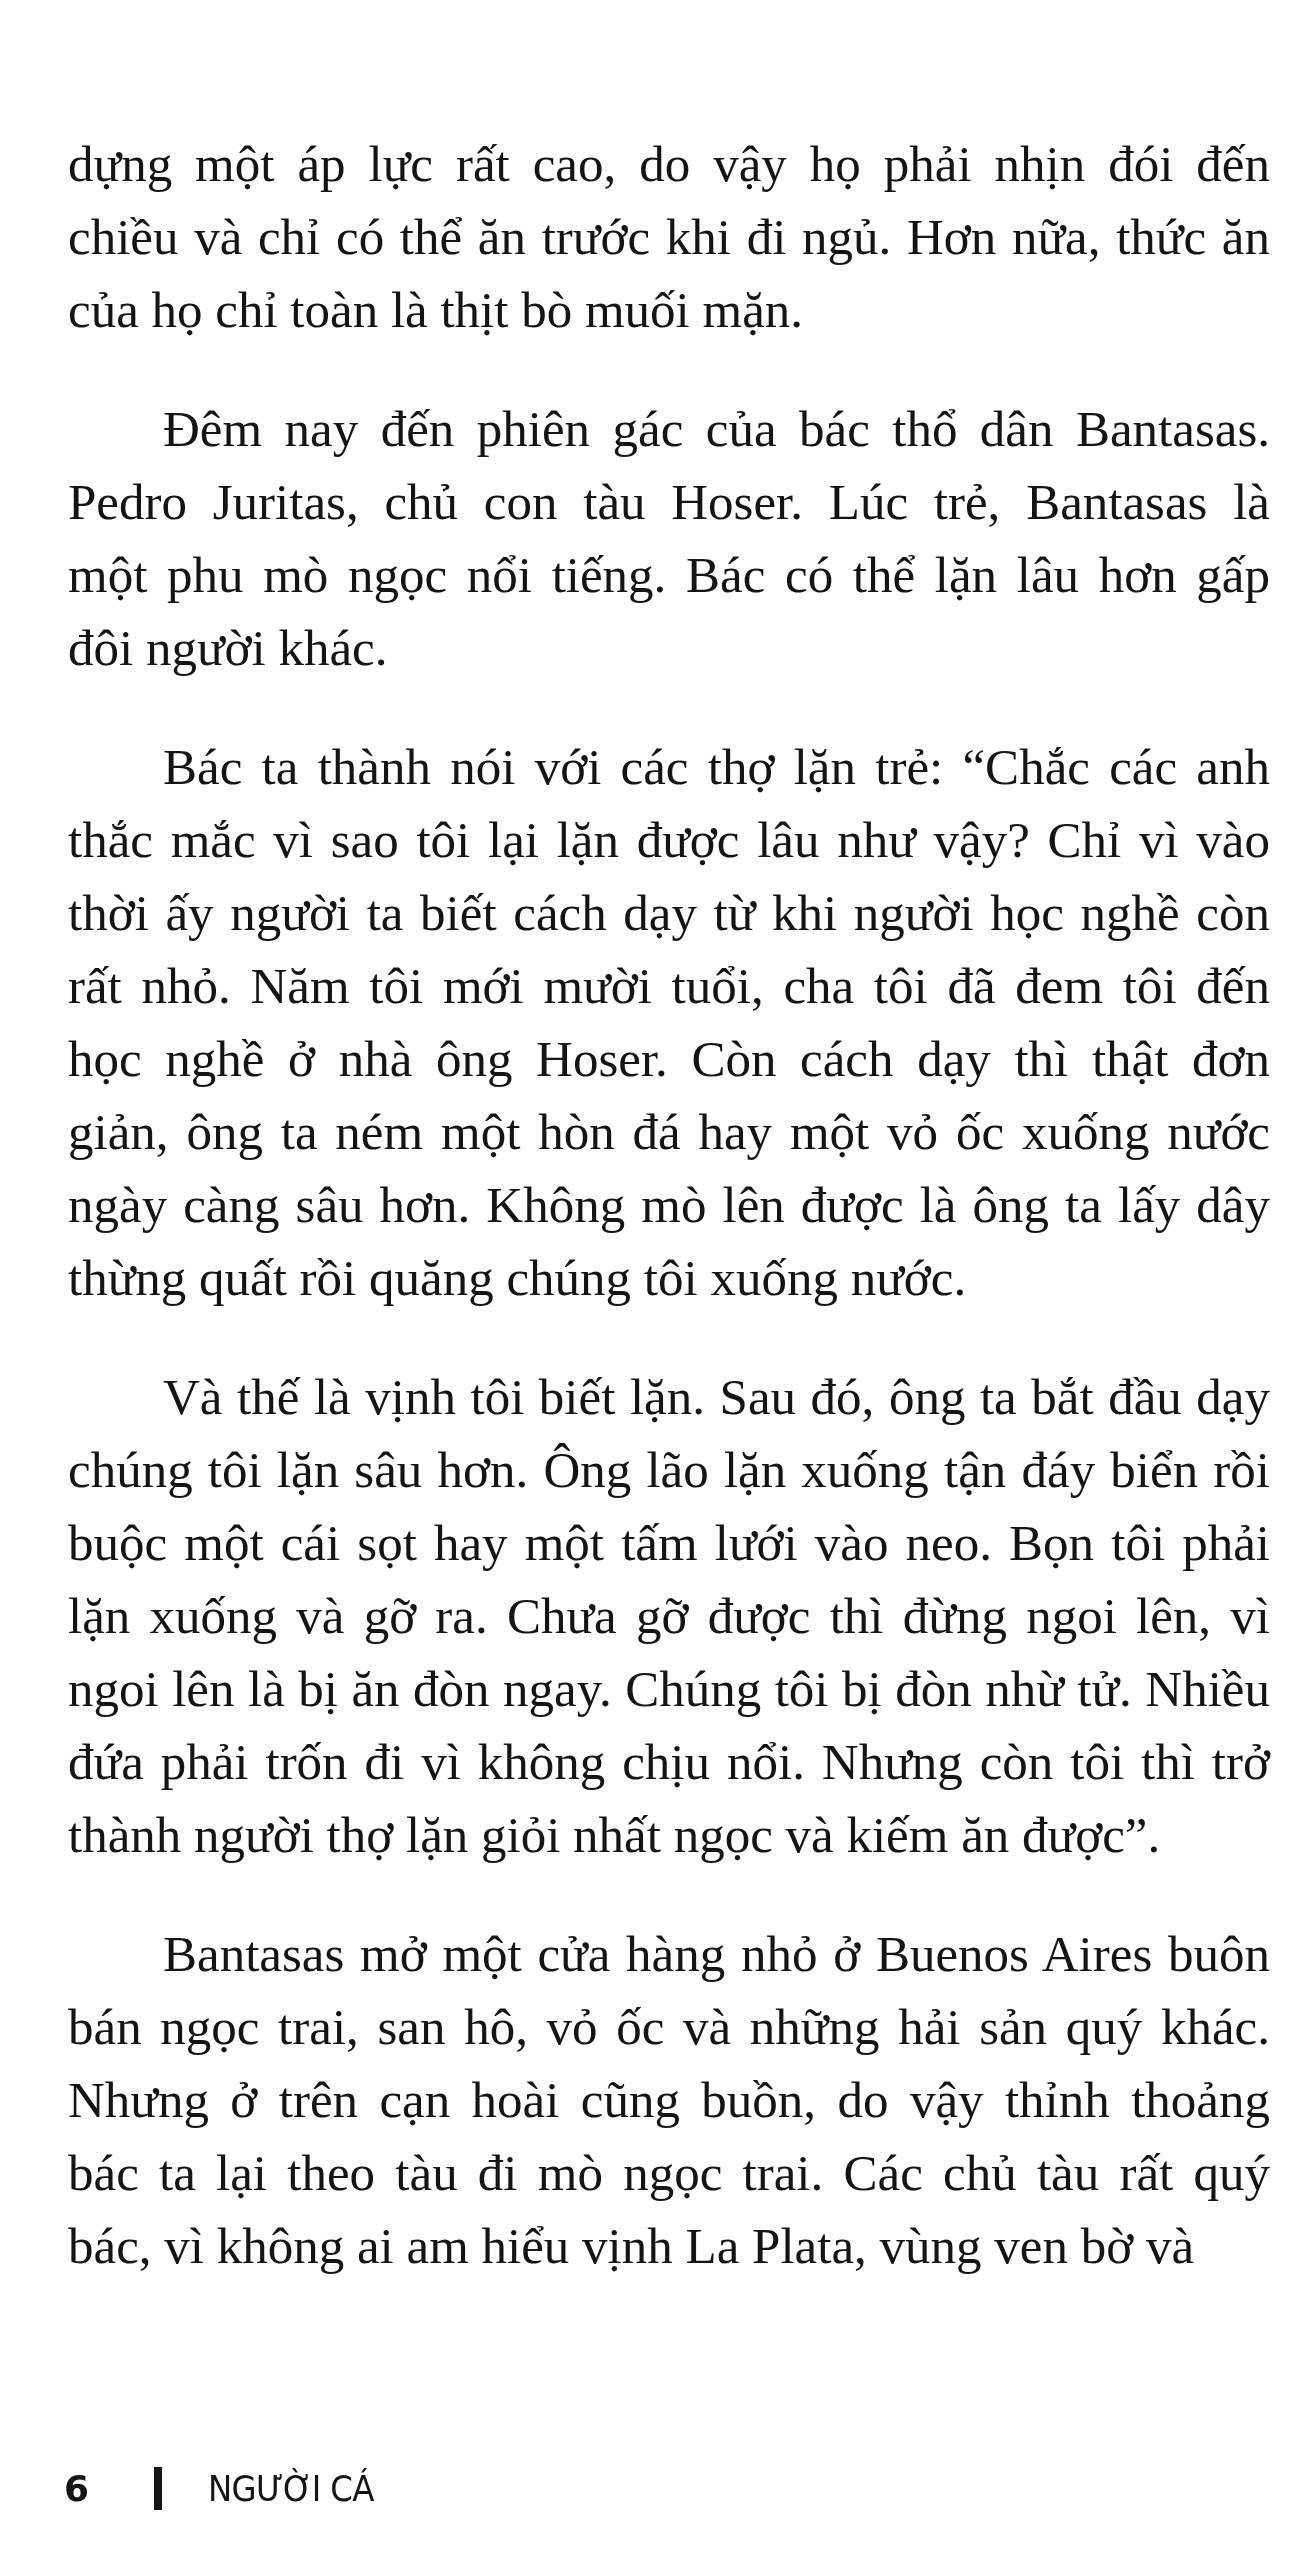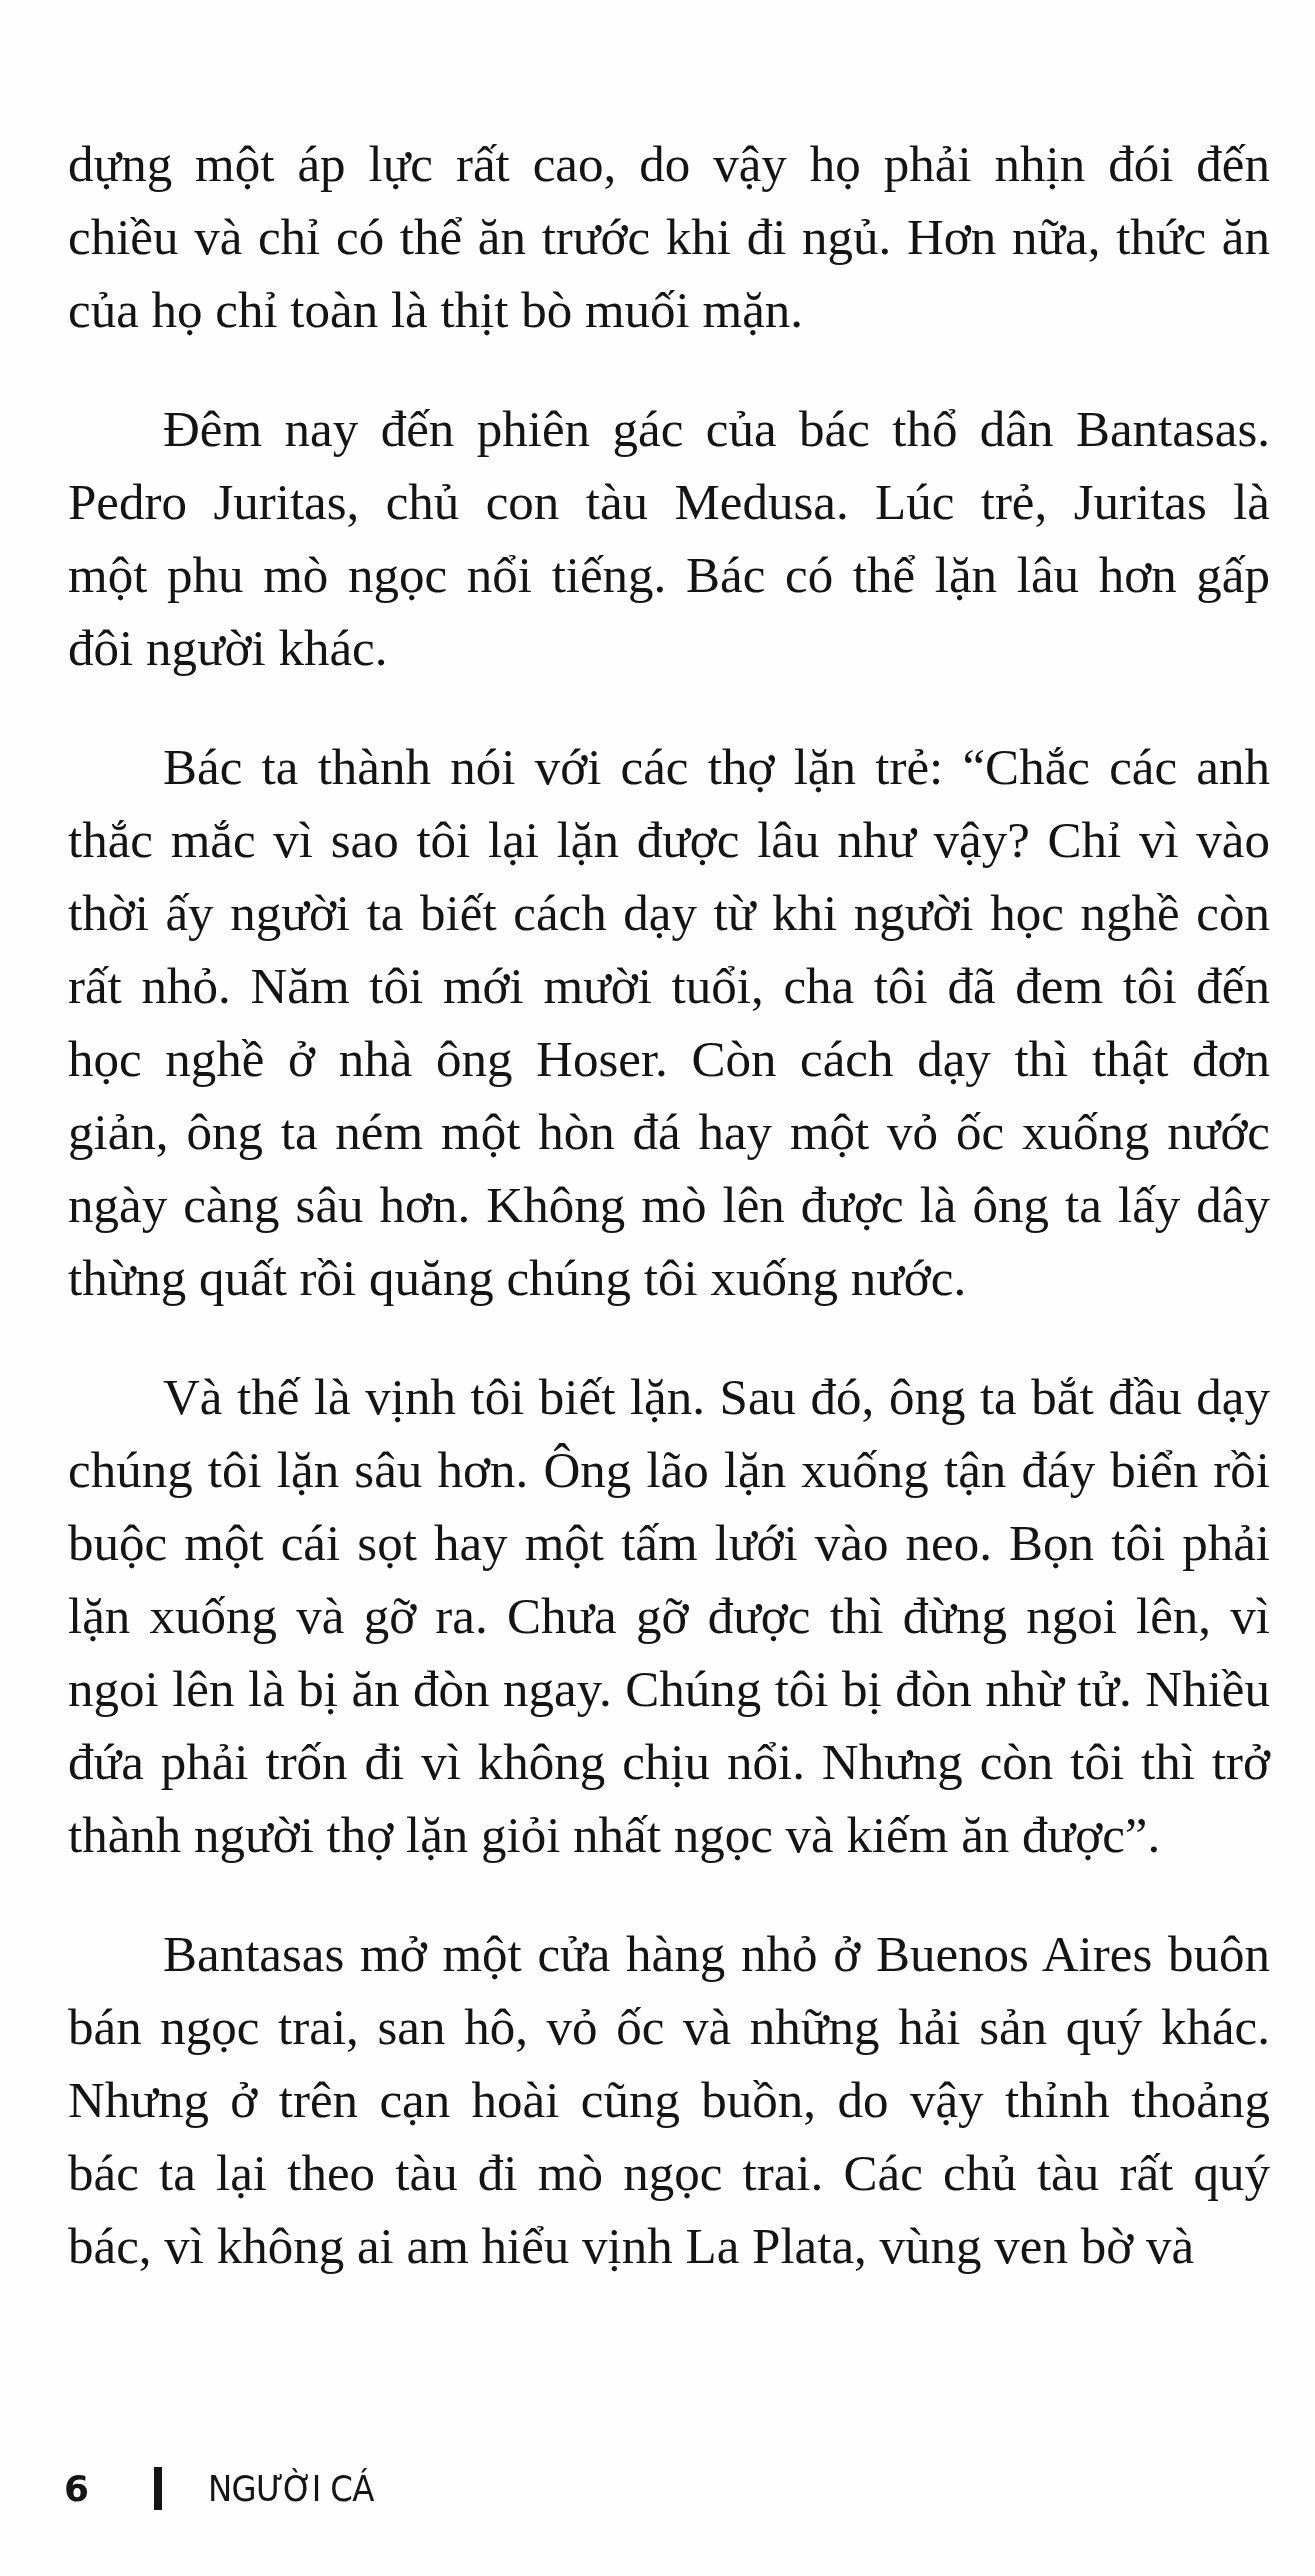--- a/index.html
+++ b/index.html
@@ -28,21 +28,21 @@
 
 <div class="page">
   <div class="body-text" id="body-text">
       <div class="para">
         <span class="line">dựng một áp lực rất cao, do vậy họ phải nhịn đói đến</span>
         <span class="line">chiều và chỉ có thể ăn trước khi đi ngủ. Hơn nữa, thức ăn</span>
         <span class="line last">của họ chỉ toàn là thịt bò muối mặn.</span>
       </div>
       <div class="para">
         <span class="line indent">Đêm nay đến phiên gác của bác thổ dân Bantasas.</span>
-        <span class="line">Pedro Juritas, chủ con tàu Medusa. Lúc trẻ, Juritas là</span>
+        <span class="line">Pedro Juritas, chủ con tàu Hoser. Lúc trẻ, Bantasas là</span>
         <span class="line">một phu mò ngọc nổi tiếng. Bác có thể lặn lâu hơn gấp</span>
         <span class="line last">đôi người khác.</span>
       </div>
       <div class="para">
         <span class="line indent">Bác ta thành nói với các thợ lặn trẻ: “Chắc các anh</span>
         <span class="line">thắc mắc vì sao tôi lại lặn được lâu như vậy? Chỉ vì vào</span>
         <span class="line">thời ấy người ta biết cách dạy từ khi người học nghề còn</span>
         <span class="line">rất nhỏ. Năm tôi mới mười tuổi, cha tôi đã đem tôi đến</span>
         <span class="line">học nghề ở nhà ông Hoser. Còn cách dạy thì thật đơn</span>
         <span class="line">giản, ông ta ném một hòn đá hay một vỏ ốc xuống nước</span>

